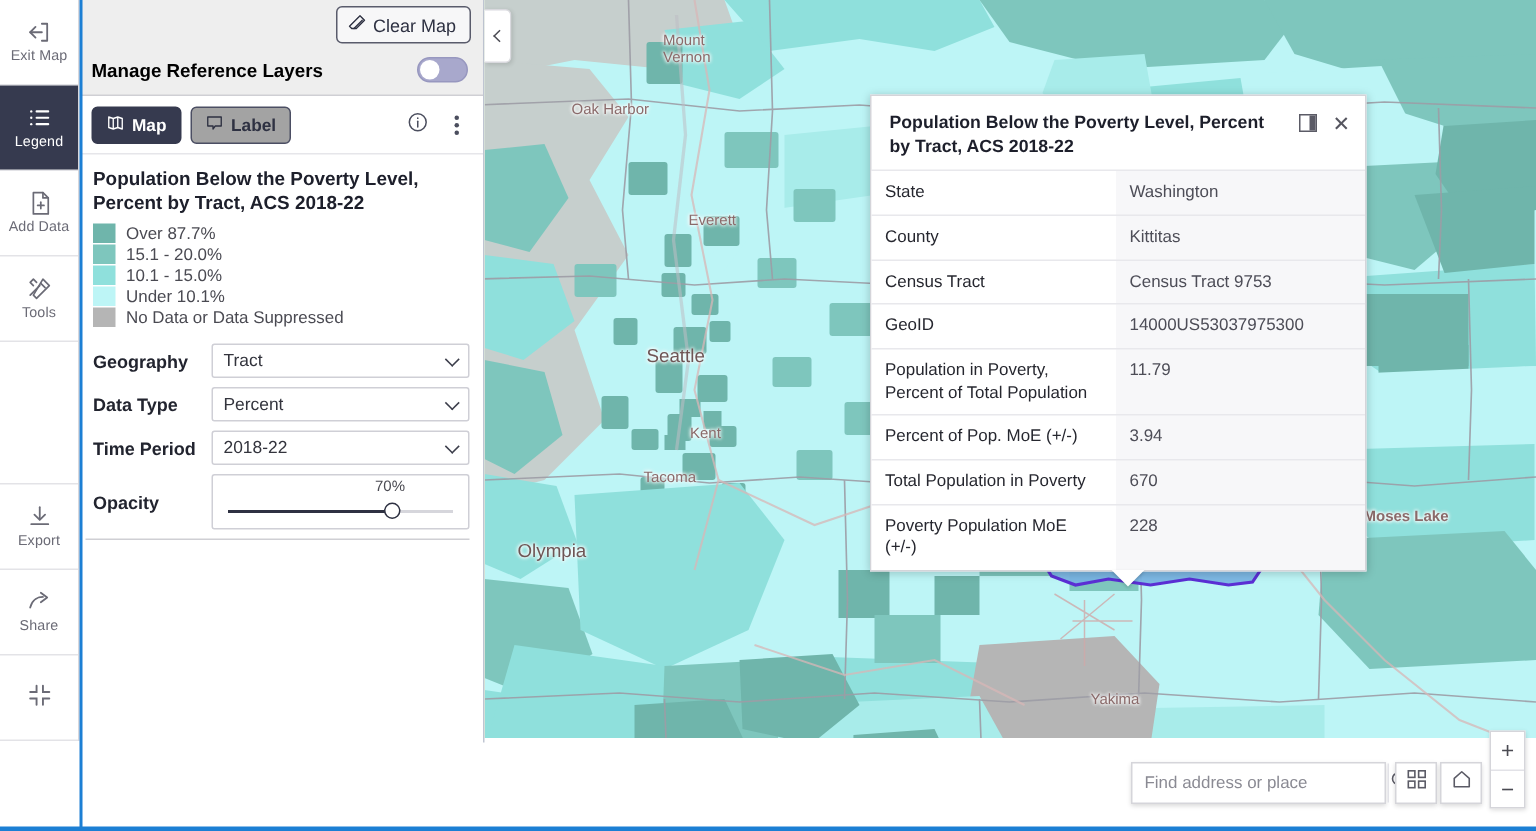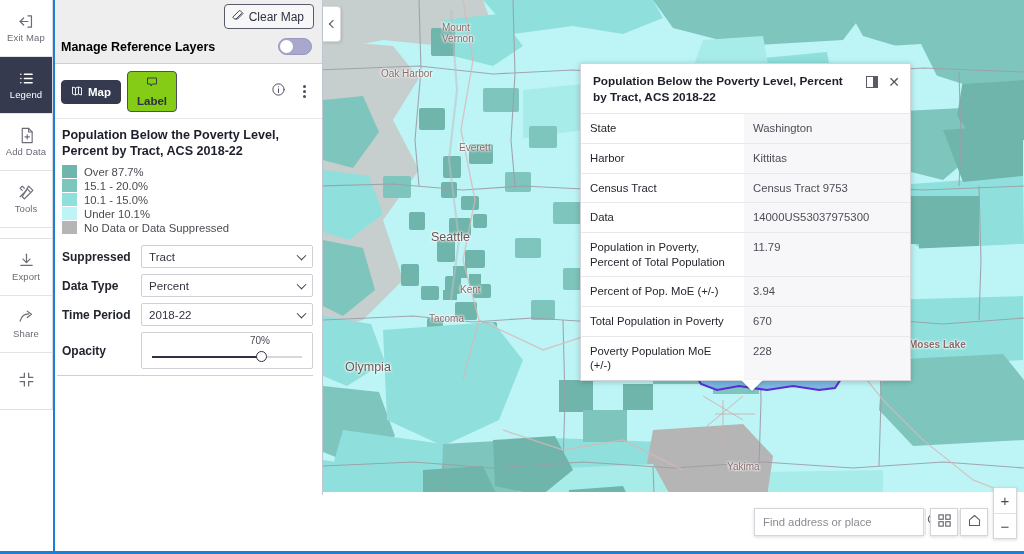--- a/index.html
+++ b/index.html
@@ -12,21 +12,21 @@
   }
   #app {
     position: relative;
     width: 1024px; height: 554px;
     overflow: hidden;
   }
 
   
   #rail {
     position: absolute; left: 0; top: 0;
-    width: 53px; height: 410px;
+    width: 53px; height: 494px;
     background: #ffffff;
     border-right: 1px solid #d8d8dd;
     display: flex; flex-direction: column;
     z-index: 40;
   }
   .rail-item {
     height: 57px;
     display: flex; flex-direction: column;
     align-items: center; justify-content: center;
     gap: 3px;
@@ -109,21 +109,21 @@
   }
   .seg-btn {
     display: inline-flex; align-items: center; gap: 5px;
     font-size: 11.5px; font-weight: bold;
     border-radius: 4px;
     padding: 4px 9px;
     cursor: pointer;
     border: 1px solid #4b4e63;
   }
   .seg-btn.on { background: #363a4f; color: #fff; border-color: #363a4f; }
-  .seg-btn.off { background: #84cc16; color: #2e3142; flex-direction: column; }
+  .seg-btn.off { background: #a3a3a3; color: #2e3142; }
   .bar-spacer { flex: 1 1 auto; }
   .icon-btn {
     width: 20px; height: 20px;
     display: flex; align-items: center; justify-content: center;
     color: #4b4e5e; cursor: pointer;
   }
   .kebab { display:flex; flex-direction:column; gap:2px; align-items:center; }
   .kebab i { width:3px; height:3px; border-radius:50%; background:#4b4e5e; display:block; }
 
   .legend-wrap { padding: 8px 9px 4px 9px; }
@@ -684,21 +684,21 @@
           <span class="legend-lb">Under 10.1%</span>
         </div>
         <div class="legend-row">
           <span class="legend-sw" style="background:#b5b5b5"></span>
           <span class="legend-lb">No Data or Data Suppressed</span>
         </div>
       </div>
 
       <div class="controls">
         <div class="ctrl-row">
-          <span class="ctrl-label">Suppressed</span>
+          <span class="ctrl-label">Geography</span>
           <div class="ctrl-field">
             <span>Tract</span>
             <span class="chev"></span>
           </div>
         </div>
         <div class="ctrl-row">
           <span class="ctrl-label">Data Type</span>
           <div class="ctrl-field">
             <span>Percent</span>
             <span class="chev"></span>
@@ -736,29 +736,29 @@
         <span class="close-x">✕</span>
       </div>
     </div>
     <table class="popup-table">
       <tbody>
         <tr>
           <td class="pt-key">State</td>
           <td class="pt-val">Washington</td>
         </tr>
         <tr>
-          <td class="pt-key">Harbor</td>
+          <td class="pt-key">County</td>
           <td class="pt-val">Kittitas</td>
         </tr>
         <tr>
           <td class="pt-key">Census Tract</td>
           <td class="pt-val">Census Tract 9753</td>
         </tr>
         <tr>
-          <td class="pt-key">Data</td>
+          <td class="pt-key">GeoID</td>
           <td class="pt-val">14000US53037975300</td>
         </tr>
         <tr>
           <td class="pt-key">Population in Poverty, Percent of Total Population</td>
           <td class="pt-val">11.79</td>
         </tr>
         <tr>
           <td class="pt-key">Percent of Pop. MoE (+/-)</td>
           <td class="pt-val">3.94</td>
         </tr>

